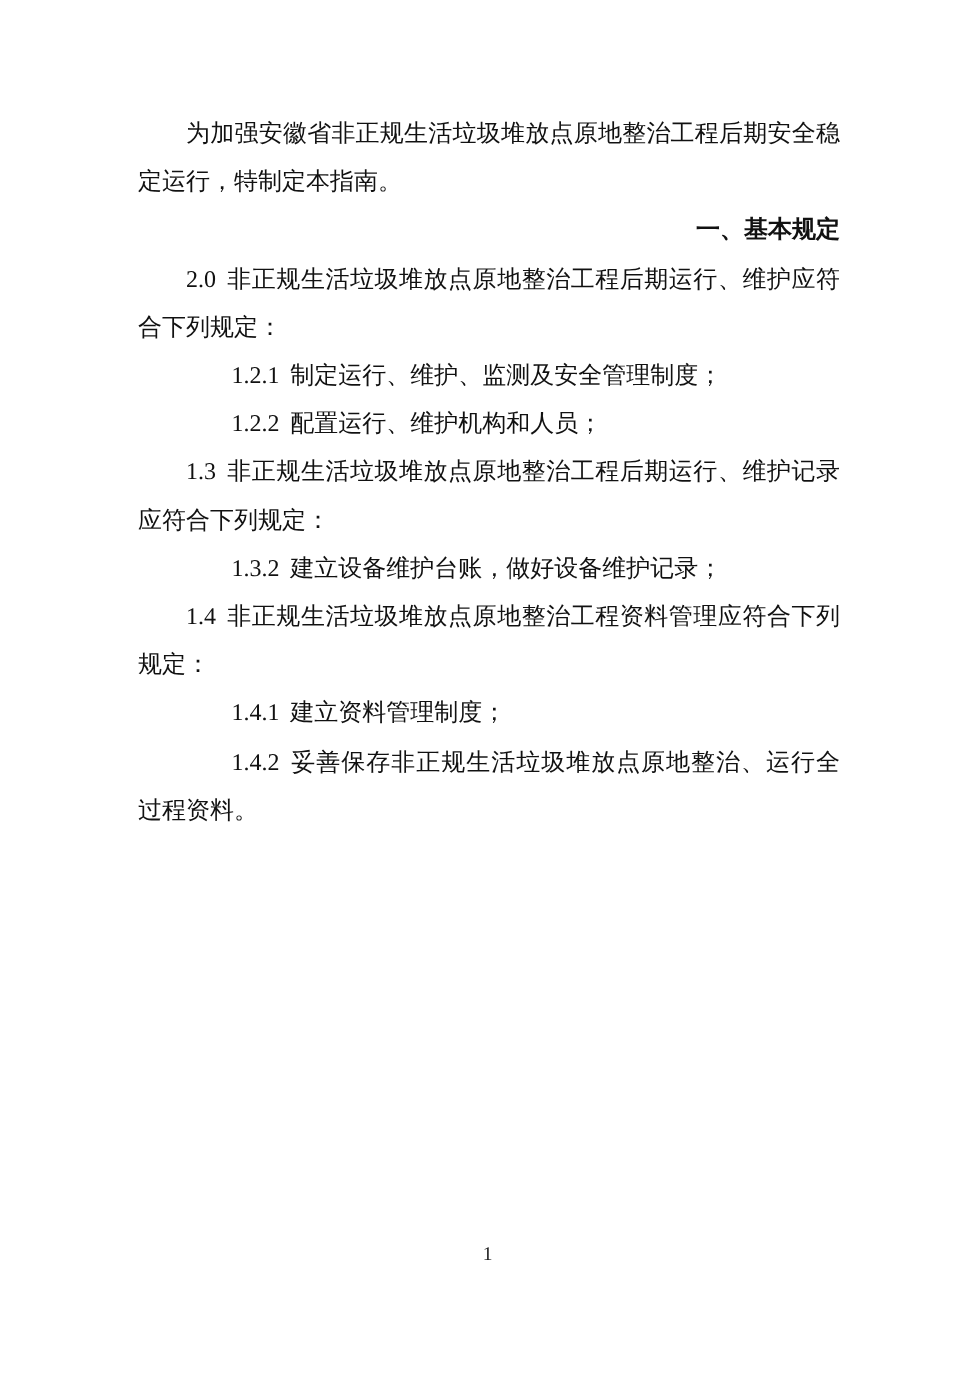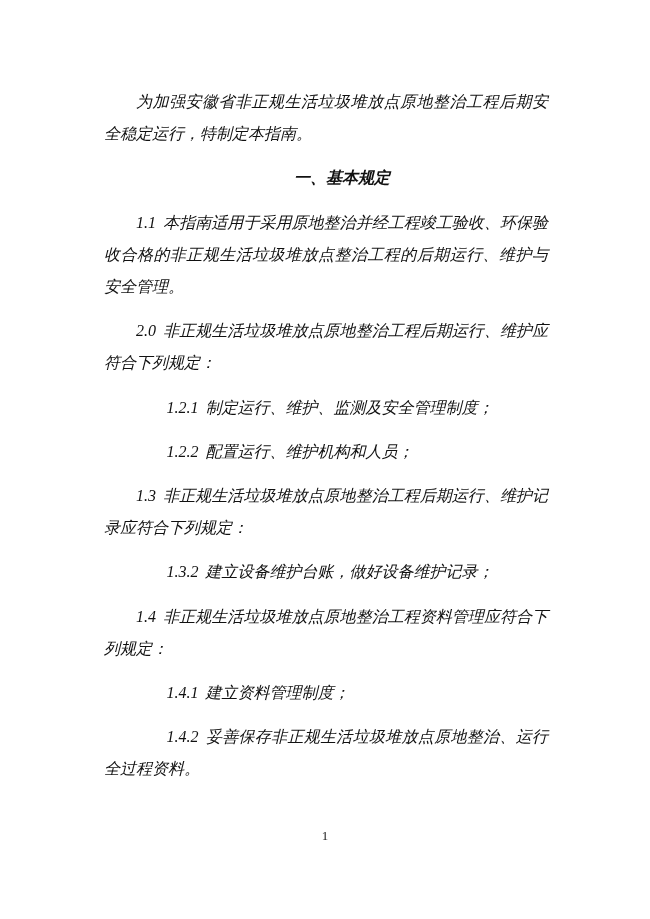--- a/index.html
+++ b/index.html
@@ -20,28 +20,28 @@
   .content {
     position: absolute;
     left: 92px;
     top: 74px;
     width: 468px;
     font-size: 16px;
     line-height: 32.2px;
     text-align: justify;
     text-justify: inter-character;
   }
-  .content p { margin: 12px; font-style: italic; }
+  .content p { margin: 0; }
   p.para { text-indent: 2em; }
   p.sub  { text-indent: 3.9em; }
   p.heading {
     text-indent: 2em;
     font-family: "Liberation Sans", "DejaVu Sans", sans-serif;
     font-weight: bold;
-    text-align: center;
+    text-align: right;
   }
   .num {
     font-family: "Liberation Serif", "DejaVu Serif", serif;
     margin-right: 0.45em;
     white-space: nowrap;
   }
   .page-number {
     position: absolute;
     top: 826px;
     left: 0;
@@ -52,21 +52,20 @@
     color: #222222;
   }
 </style>
 </head>
 <body>
 
 <div class="page">
   <div class="content" id="content">
       <p class="para">为加强安徽省非正规生活垃圾堆放点原地整治工程后期安全稳定运行，特制定本指南。</p>
       <p class="heading">一、基本规定</p>
-      <p class="para"><span class="num">1.1</span>本指南适用于采用原地整治并经工程竣工验收、环保验收合格的非正规生活垃圾堆放点整治工程的后期运行、维护与安全管理。</p>
       <p class="para"><span class="num">2.0</span>非正规生活垃圾堆放点原地整治工程后期运行、维护应符合下列规定：</p>
       <p class="sub"><span class="num">1.2.1</span>制定运行、维护、监测及安全管理制度；</p>
       <p class="sub"><span class="num">1.2.2</span>配置运行、维护机构和人员；</p>
       <p class="para"><span class="num">1.3</span>非正规生活垃圾堆放点原地整治工程后期运行、维护记录应符合下列规定：</p>
       <p class="sub"><span class="num">1.3.2</span>建立设备维护台账，做好设备维护记录；</p>
       <p class="para"><span class="num">1.4</span>非正规生活垃圾堆放点原地整治工程资料管理应符合下列规定：</p>
       <p class="sub"><span class="num">1.4.1</span>建立资料管理制度；</p>
       <p class="sub"><span class="num">1.4.2</span>妥善保存非正规生活垃圾堆放点原地整治、运行全过程资料。</p>
     </div>
   <div class="page-number">1</div>

